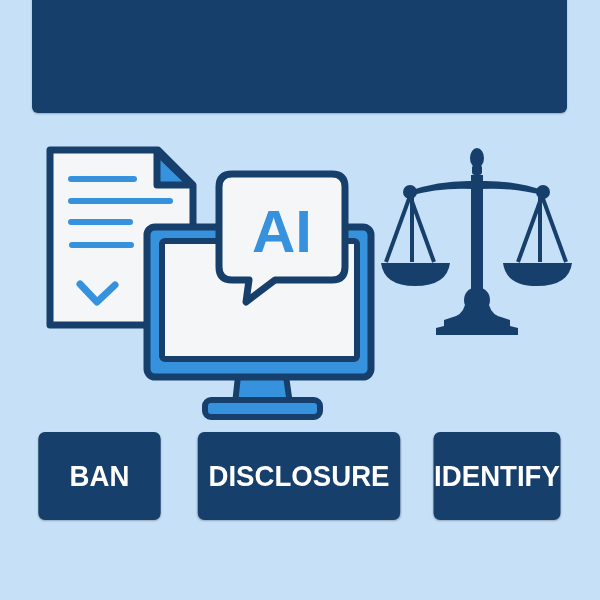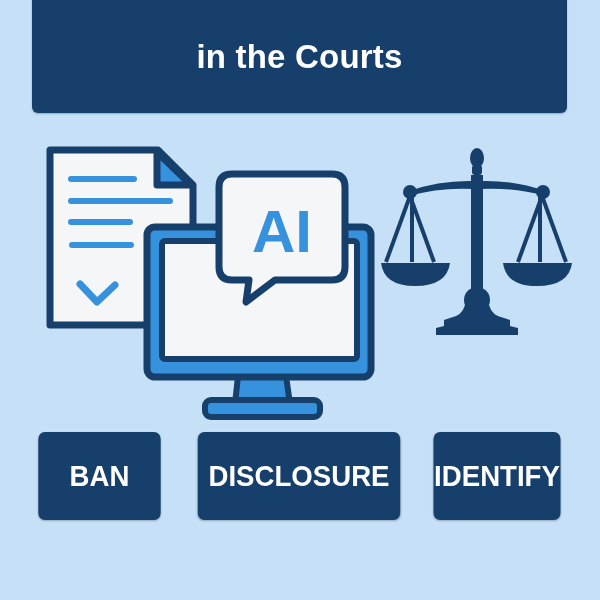--- a/index.html
+++ b/index.html
@@ -33,21 +33,20 @@
   }
   .btn-ban { left: 33px; width: 133px; }
   .btn-disclosure { left: 189px; width: 220px; }
   .btn-identify { left: 428px; width: 138px; }
 </style>
 </head>
 <body>
 
 <div class="title-box">
   <div class="title-text">
-    <span>in the Courts</span>
   </div>
 </div>
 
 <svg class="illus" width="600" height="430" viewBox="0 0 600 430">
 
   <g>
     <path d="M50 150 H158 L193 185 V325 H50 Z" fill="#f5f6f7" stroke="#173f6b" stroke-width="7" stroke-linejoin="round"></path>
     <path d="M157 152 V185 H191 Z" fill="#3792dd" stroke="#173f6b" stroke-width="7" stroke-linejoin="round"></path>
     <g stroke="#3792dd" stroke-width="6" stroke-linecap="round">
       <line x1="71" y1="179" x2="134" y2="179"></line>

